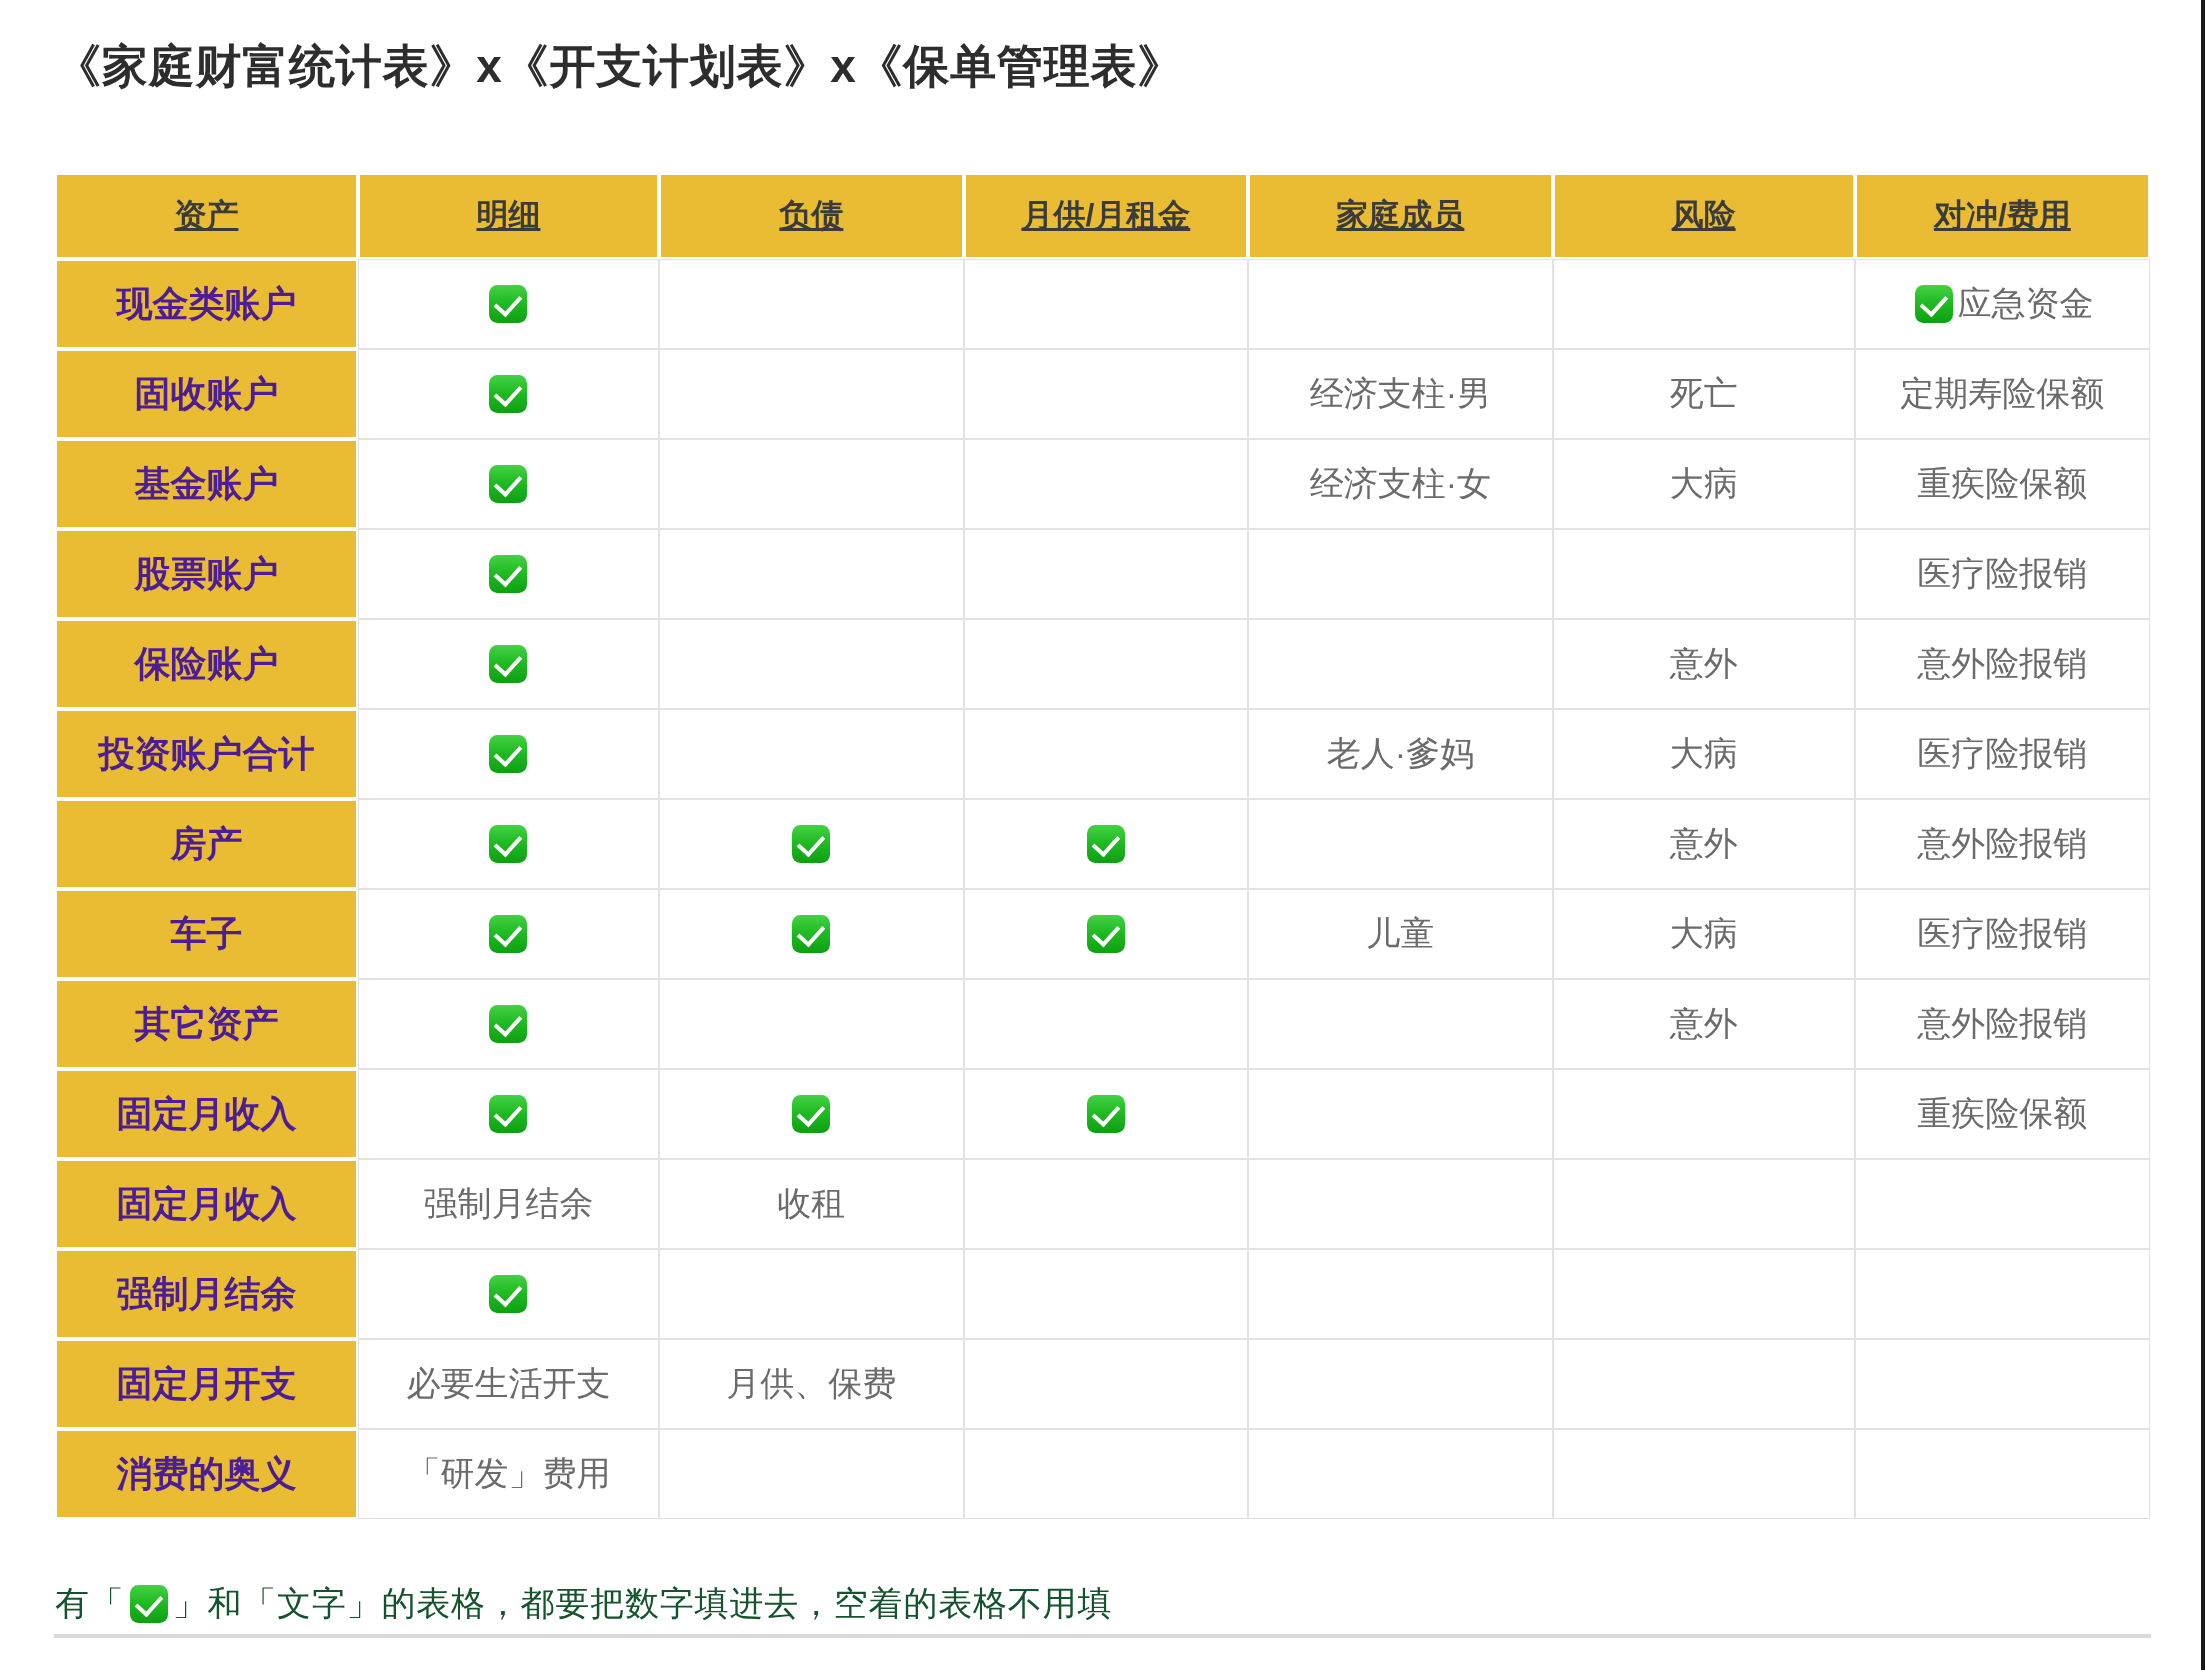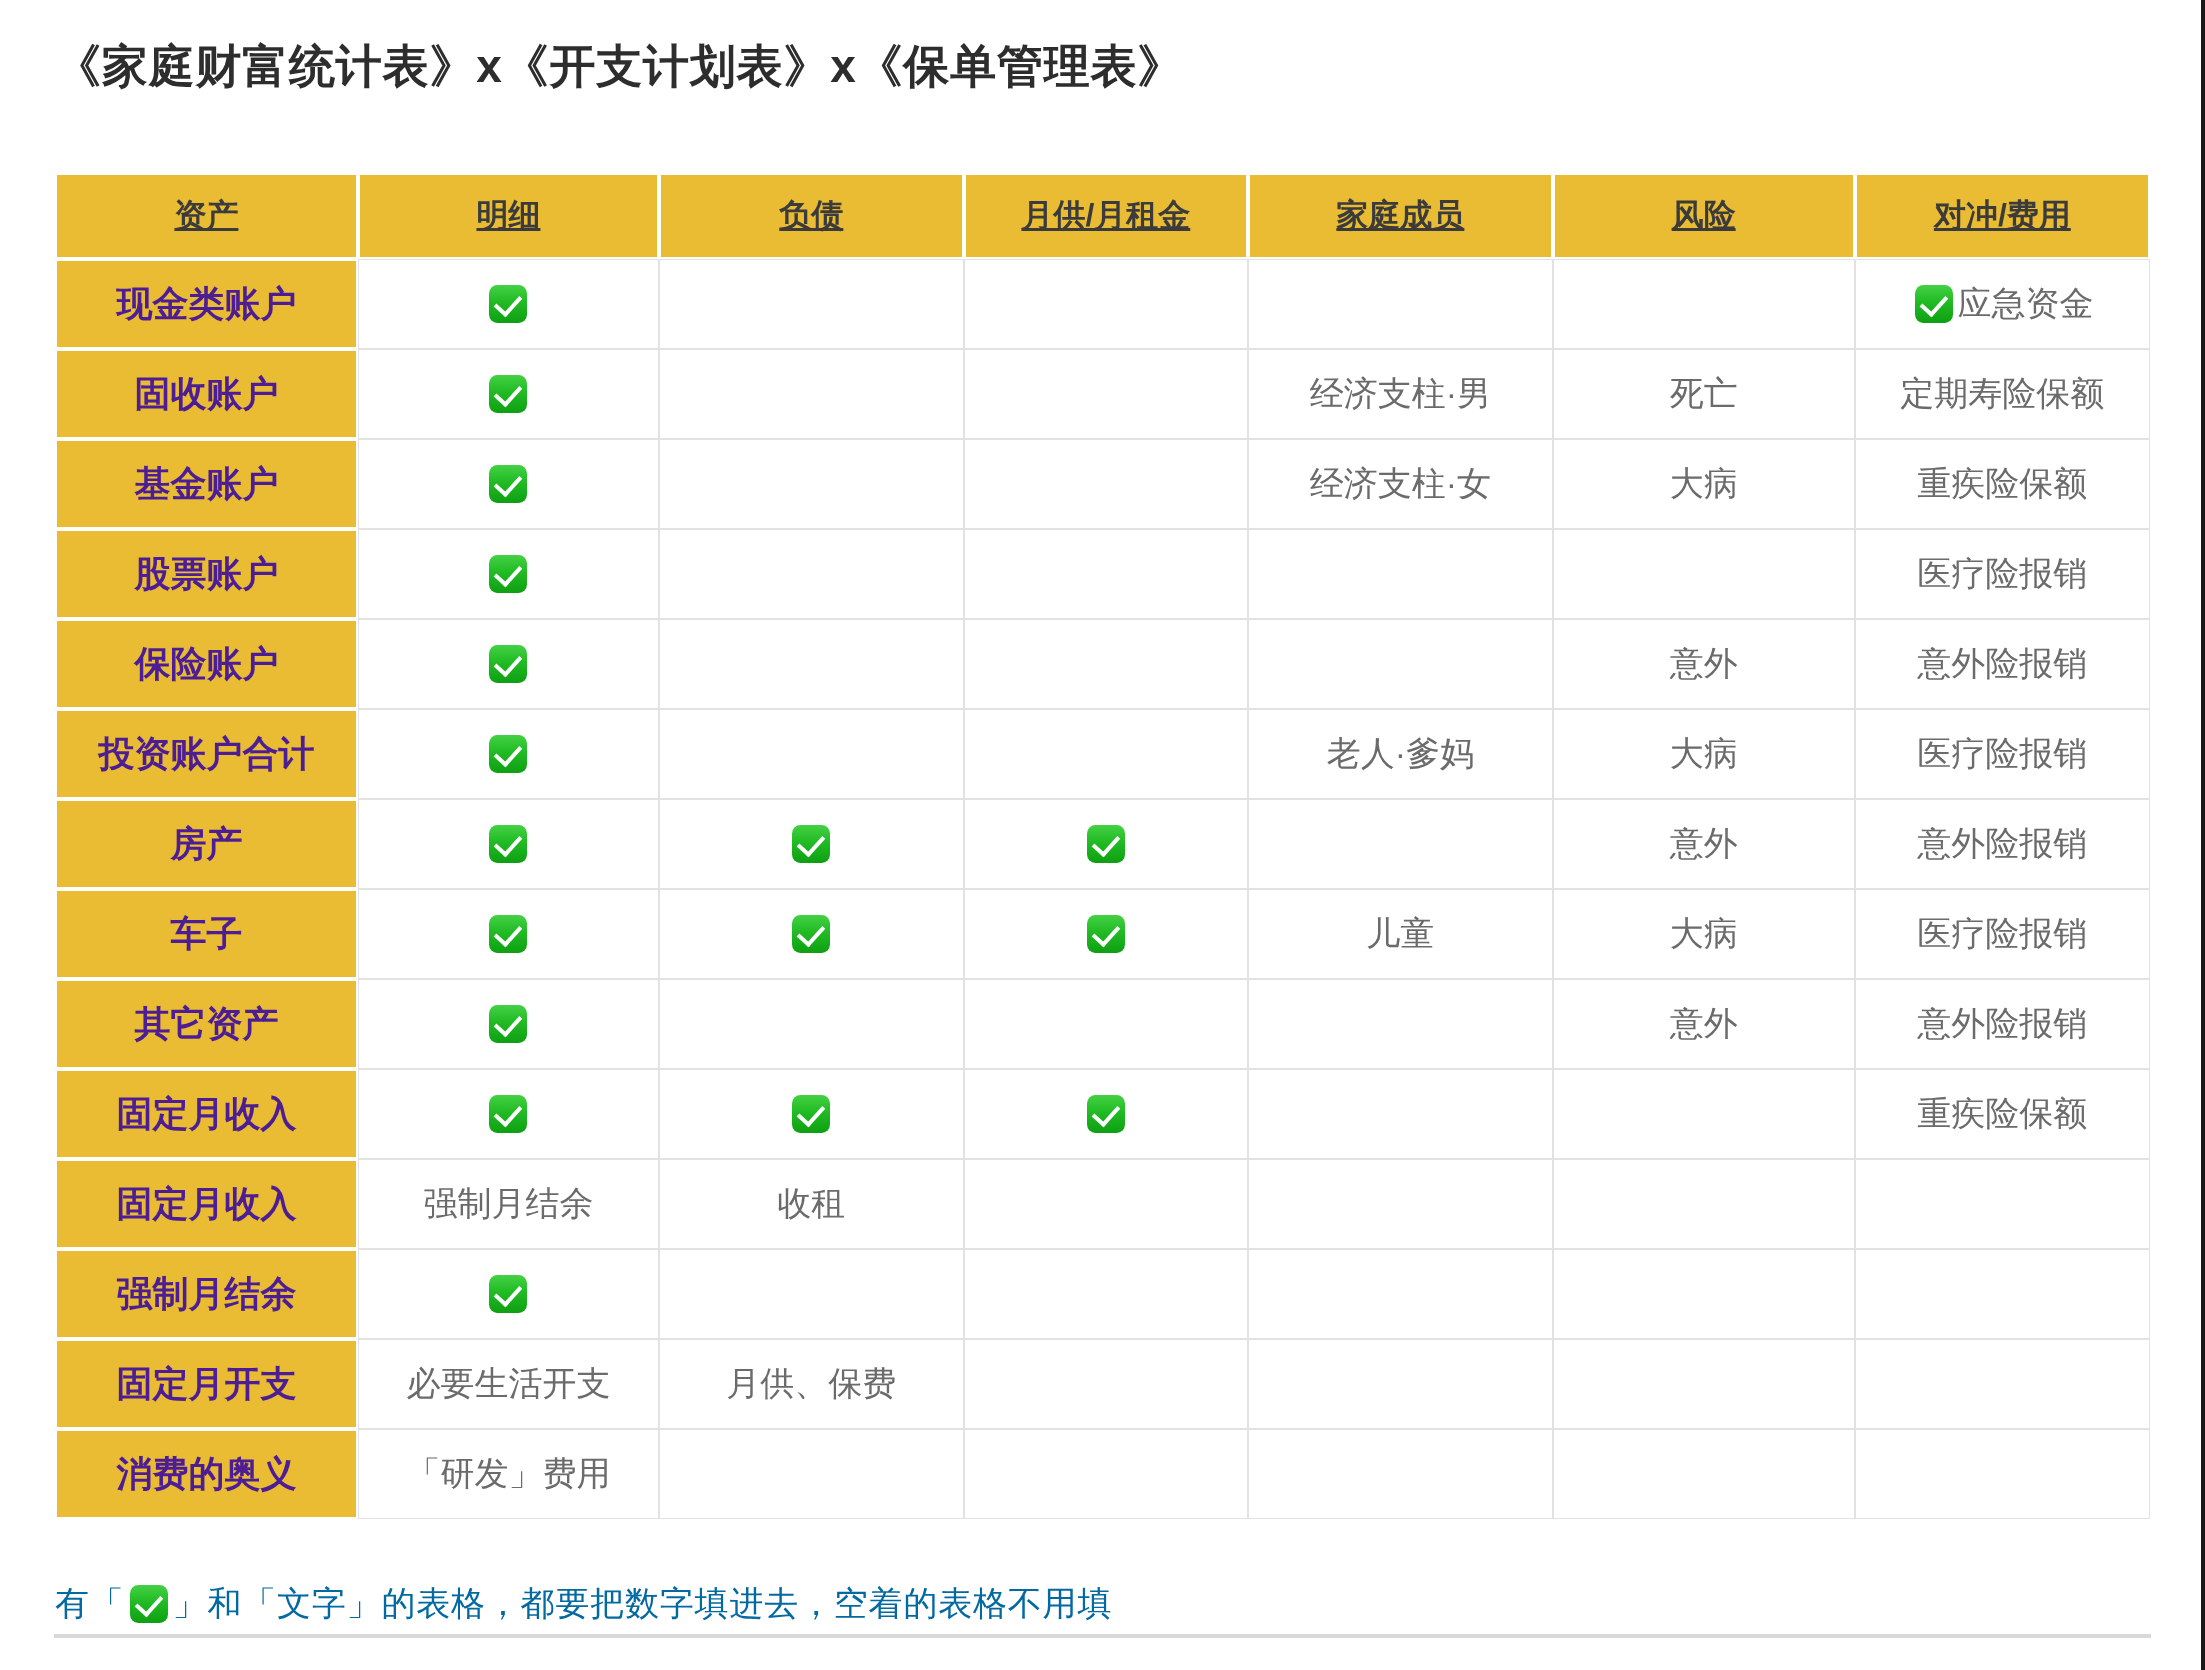--- a/index.html
+++ b/index.html
@@ -48,21 +48,21 @@
   }
   .check::after{
     content:"";position:absolute;left:11px;top:5px;
     width:11.7px;height:21px;
     border-right:4.2px solid #ffffff;border-bottom:4.2px solid #ffffff;
     transform:rotate(42deg);
   }
   .cell .check + *, .cell .check{margin:0 4.2px;}
   .footer{
     position:absolute;left:55px;top:1581px;
-    font-size:34px;color:#0369a1;letter-spacing:0.8px;
+    font-size:34px;color:#14532d;letter-spacing:0.8px;
   }
   .footer .check{margin:0 5px;}
   .bottom-divider{
     position:absolute;left:54px;top:1634px;
     width:2097px;height:4.2px;background:#d9d9d9;
   }
 </style>
 </head>
 <body>
 

